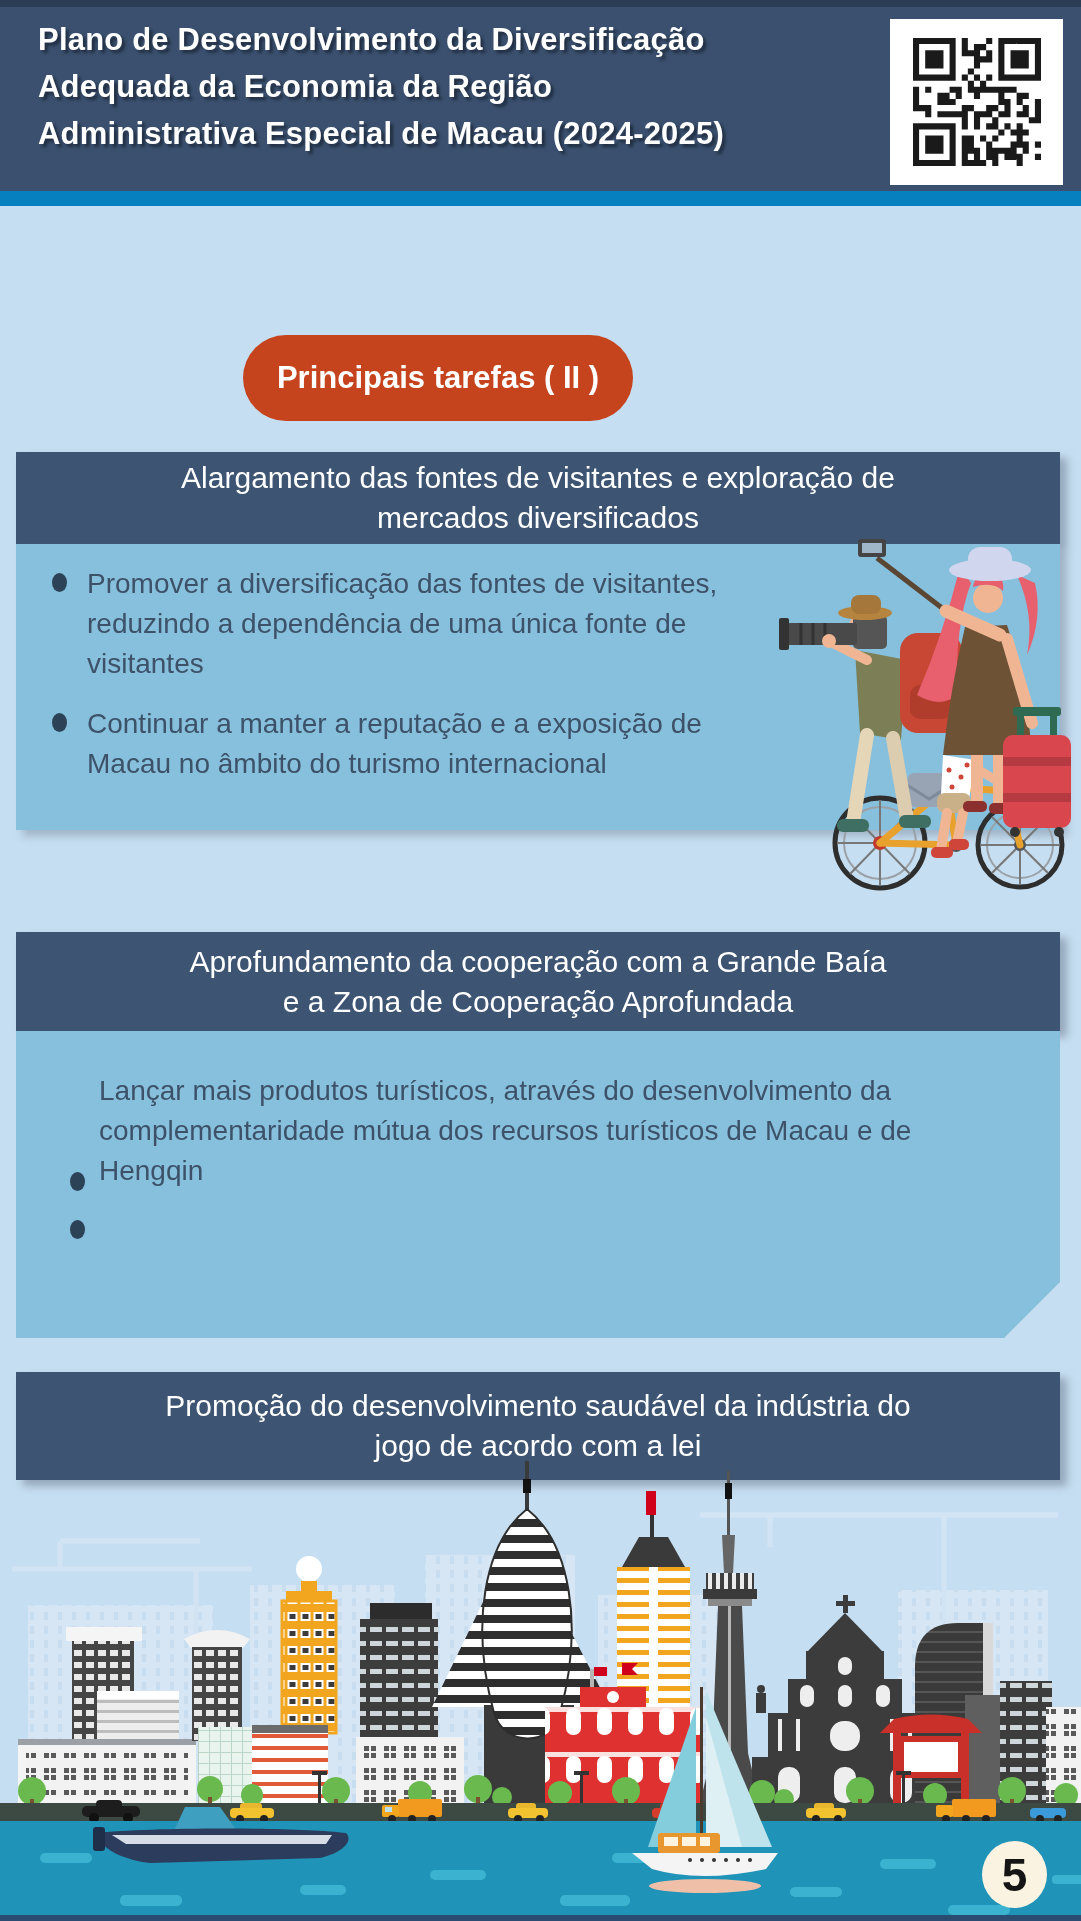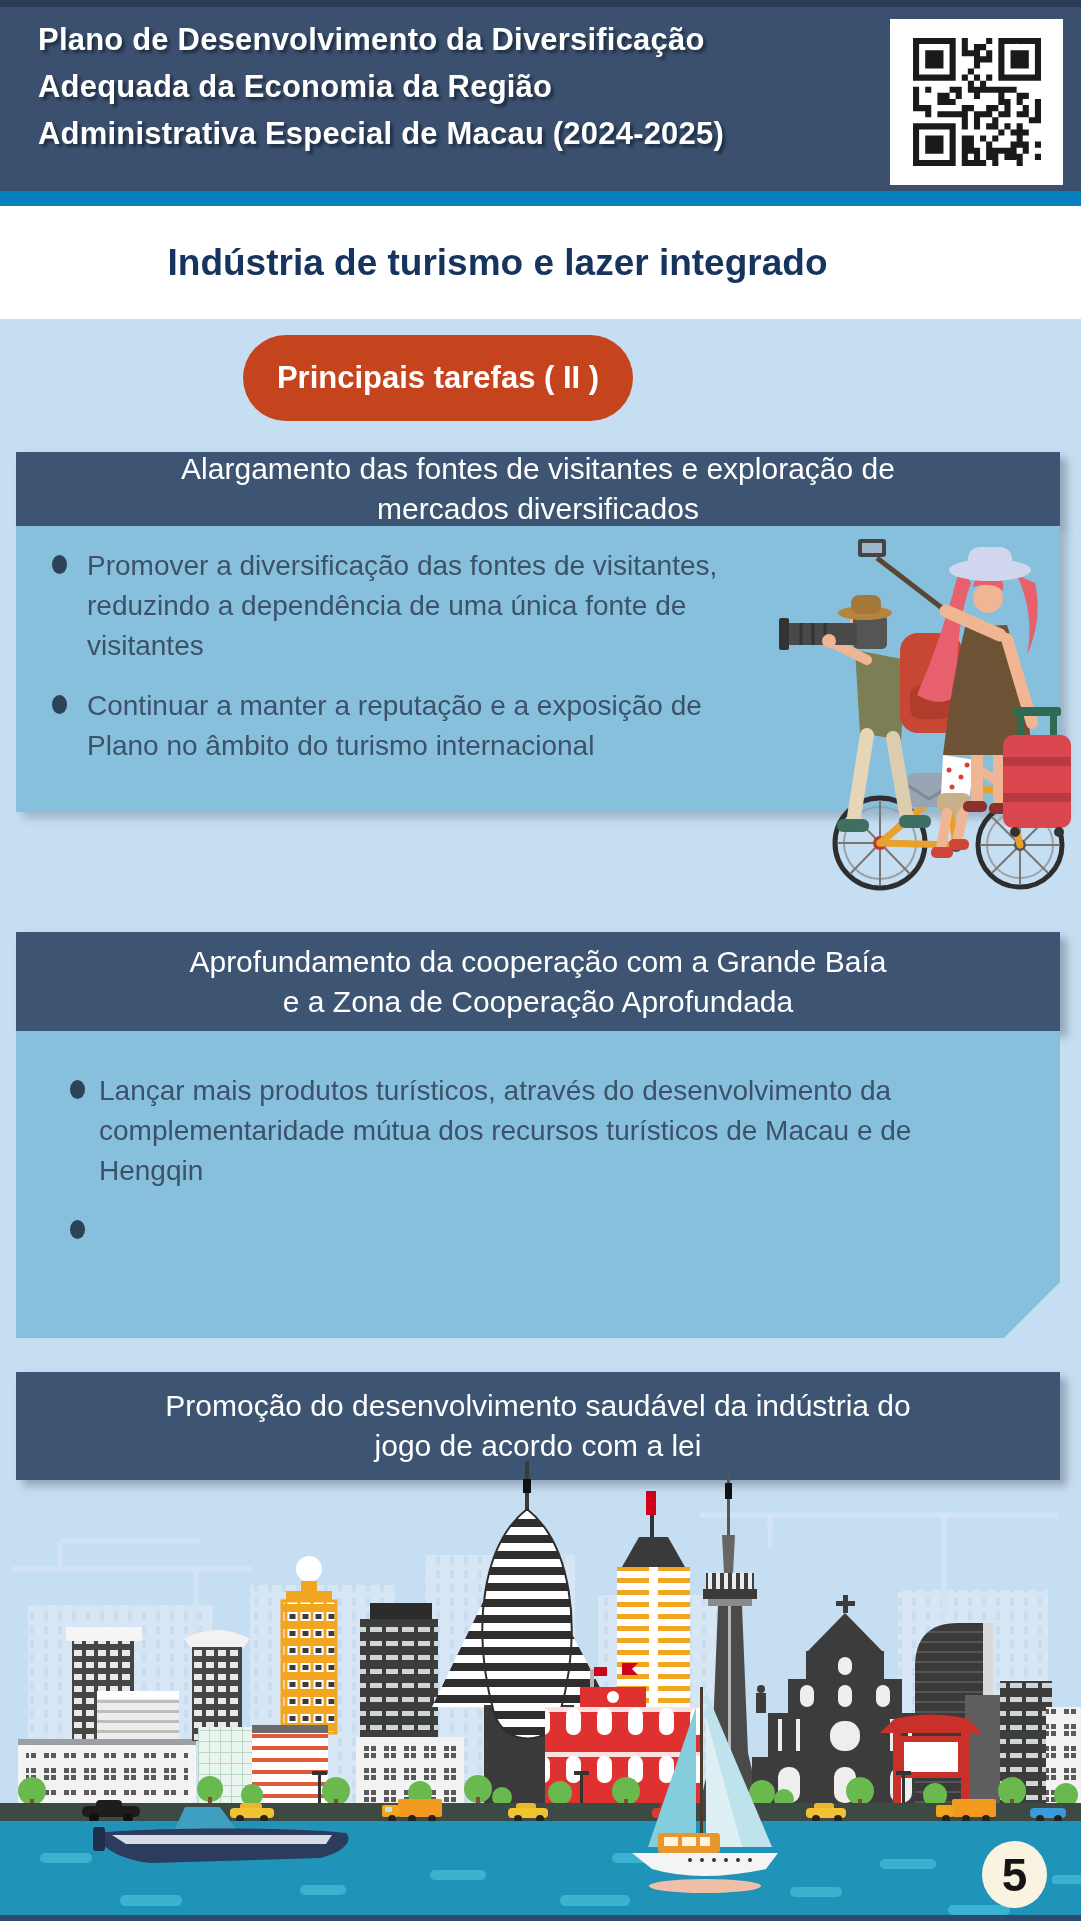--- a/index.html
+++ b/index.html
@@ -24,31 +24,31 @@
          border-radius:44px;display:flex;align-items:center;justify-content:center;
          color:#fff;font-size:31px;font-weight:bold;}
 
   
   .card{position:absolute;left:16px;width:1044px;}
   .card-header{background:#3d5573;color:#fff;text-align:center;font-size:30px;line-height:40px;
          white-space:pre-line;display:flex;align-items:center;justify-content:center;
          box-shadow:7px 6px 8px rgba(90,100,120,.45);}
   .card-body{background:#87c0dd;box-shadow:7px 6px 8px rgba(90,100,120,.35);box-sizing:border-box;}
   .card1{top:452px;}
-  .card1 .card-header{height:74px;}
+  .card1 .card-header{height:92px;}
   .card1 .card-body{height:286px;padding-top:20px;}
   .card2{top:932px;}
   .card2 .card-header{height:99px;}
   .card2 .card-body{height:307px;padding-top:40px;
          clip-path:polygon(0 0,100% 0,100% calc(100% - 56px),calc(100% - 56px) 100%,0 100%);}
   .bar3{top:1372px;}
   .bar3 .card-header{height:108px;}
 
   .bullet{display:flex;align-items:flex-start;margin:0 0 20px 36px;}
-  .card2 .bullet{margin-left:54px;}
+  .card2 .bullet{margin-left:54px;align-items:flex-end;}
   .bullet .dot{flex:none;width:15px;height:19px;border-radius:50%;background:#2c4257;
          margin:9px 20px 0 0;}
   .card2 .bullet .dot{margin-right:14px;}
   .bullet .text{font-size:28px;line-height:40px;color:#3d5269;white-space:pre-line;}
 
   
   .tourists{position:absolute;left:655px;top:455px;width:426px;height:440px;}
   .skyline{position:absolute;left:0;top:1455px;width:1081px;height:466px;}
 
   
@@ -65,40 +65,37 @@
     <div class="header-title">Plano de Desenvolvimento da Diversificação
 Adequada da Economia da Região
 Administrativa Especial de Macau (2024-2025)</div>
     <div class="qr-box">
       <svg id="qr-svg" width="128" height="128" viewBox="0 0 126 126">
           <path d="M0 0h6v6h-6zM6 0h6v6h-6zM12 0h6v6h-6zM18 0h6v6h-6zM24 0h6v6h-6zM30 0h6v6h-6zM36 0h6v6h-6zM48 0h6v6h-6zM72 0h6v6h-6zM84 0h6v6h-6zM90 0h6v6h-6zM96 0h6v6h-6zM102 0h6v6h-6zM108 0h6v6h-6zM114 0h6v6h-6zM120 0h6v6h-6zM0 6h6v6h-6zM36 6h6v6h-6zM48 6h6v6h-6zM60 6h6v6h-6zM66 6h6v6h-6zM84 6h6v6h-6zM120 6h6v6h-6zM0 12h6v6h-6zM12 12h6v6h-6zM18 12h6v6h-6zM24 12h6v6h-6zM36 12h6v6h-6zM48 12h6v6h-6zM54 12h6v6h-6zM60 12h6v6h-6zM72 12h6v6h-6zM84 12h6v6h-6zM96 12h6v6h-6zM102 12h6v6h-6zM108 12h6v6h-6zM120 12h6v6h-6zM0 18h6v6h-6zM12 18h6v6h-6zM18 18h6v6h-6zM24 18h6v6h-6zM36 18h6v6h-6zM60 18h6v6h-6zM66 18h6v6h-6zM72 18h6v6h-6zM84 18h6v6h-6zM96 18h6v6h-6zM102 18h6v6h-6zM108 18h6v6h-6zM120 18h6v6h-6zM0 24h6v6h-6zM12 24h6v6h-6zM18 24h6v6h-6zM24 24h6v6h-6zM36 24h6v6h-6zM60 24h6v6h-6zM84 24h6v6h-6zM96 24h6v6h-6zM102 24h6v6h-6zM108 24h6v6h-6zM120 24h6v6h-6zM0 30h6v6h-6zM36 30h6v6h-6zM54 30h6v6h-6zM84 30h6v6h-6zM120 30h6v6h-6zM0 36h6v6h-6zM6 36h6v6h-6zM12 36h6v6h-6zM18 36h6v6h-6zM24 36h6v6h-6zM30 36h6v6h-6zM36 36h6v6h-6zM48 36h6v6h-6zM60 36h6v6h-6zM72 36h6v6h-6zM84 36h6v6h-6zM90 36h6v6h-6zM96 36h6v6h-6zM102 36h6v6h-6zM108 36h6v6h-6zM114 36h6v6h-6zM120 36h6v6h-6zM54 42h6v6h-6zM66 42h6v6h-6zM0 48h6v6h-6zM12 48h6v6h-6zM36 48h6v6h-6zM42 48h6v6h-6zM54 48h6v6h-6zM60 48h6v6h-6zM66 48h6v6h-6zM72 48h6v6h-6zM78 48h6v6h-6zM84 48h6v6h-6zM90 48h6v6h-6zM96 48h6v6h-6zM0 54h6v6h-6zM24 54h6v6h-6zM30 54h6v6h-6zM42 54h6v6h-6zM60 54h6v6h-6zM84 54h6v6h-6zM102 54h6v6h-6zM108 54h6v6h-6zM0 60h6v6h-6zM24 60h6v6h-6zM30 60h6v6h-6zM36 60h6v6h-6zM84 60h6v6h-6zM90 60h6v6h-6zM102 60h6v6h-6zM120 60h6v6h-6zM0 66h6v6h-6zM6 66h6v6h-6zM12 66h6v6h-6zM48 66h6v6h-6zM54 66h6v6h-6zM72 66h6v6h-6zM78 66h6v6h-6zM90 66h6v6h-6zM108 66h6v6h-6zM120 66h6v6h-6zM12 72h6v6h-6zM24 72h6v6h-6zM30 72h6v6h-6zM36 72h6v6h-6zM42 72h6v6h-6zM48 72h6v6h-6zM60 72h6v6h-6zM66 72h6v6h-6zM72 72h6v6h-6zM84 72h6v6h-6zM90 72h6v6h-6zM102 72h6v6h-6zM108 72h6v6h-6zM120 72h6v6h-6zM48 78h6v6h-6zM60 78h6v6h-6zM78 78h6v6h-6zM114 78h6v6h-6zM120 78h6v6h-6zM0 84h6v6h-6zM6 84h6v6h-6zM12 84h6v6h-6zM18 84h6v6h-6zM24 84h6v6h-6zM30 84h6v6h-6zM36 84h6v6h-6zM48 84h6v6h-6zM60 84h6v6h-6zM72 84h6v6h-6zM78 84h6v6h-6zM90 84h6v6h-6zM102 84h6v6h-6zM0 90h6v6h-6zM36 90h6v6h-6zM84 90h6v6h-6zM96 90h6v6h-6zM102 90h6v6h-6zM108 90h6v6h-6zM0 96h6v6h-6zM12 96h6v6h-6zM18 96h6v6h-6zM24 96h6v6h-6zM36 96h6v6h-6zM48 96h6v6h-6zM54 96h6v6h-6zM66 96h6v6h-6zM78 96h6v6h-6zM102 96h6v6h-6zM0 102h6v6h-6zM12 102h6v6h-6zM18 102h6v6h-6zM24 102h6v6h-6zM36 102h6v6h-6zM48 102h6v6h-6zM54 102h6v6h-6zM72 102h6v6h-6zM96 102h6v6h-6zM102 102h6v6h-6zM108 102h6v6h-6zM120 102h6v6h-6zM0 108h6v6h-6zM12 108h6v6h-6zM18 108h6v6h-6zM24 108h6v6h-6zM36 108h6v6h-6zM48 108h6v6h-6zM54 108h6v6h-6zM60 108h6v6h-6zM72 108h6v6h-6zM78 108h6v6h-6zM84 108h6v6h-6zM90 108h6v6h-6zM96 108h6v6h-6zM108 108h6v6h-6zM0 114h6v6h-6zM36 114h6v6h-6zM48 114h6v6h-6zM60 114h6v6h-6zM72 114h6v6h-6zM78 114h6v6h-6zM90 114h6v6h-6zM96 114h6v6h-6zM102 114h6v6h-6zM120 114h6v6h-6zM0 120h6v6h-6zM6 120h6v6h-6zM12 120h6v6h-6zM18 120h6v6h-6zM24 120h6v6h-6zM30 120h6v6h-6zM36 120h6v6h-6zM48 120h6v6h-6zM54 120h6v6h-6zM60 120h6v6h-6zM66 120h6v6h-6zM78 120h6v6h-6zM102 120h6v6h-6z" fill="#1a1a1a"></path>
         </svg>
     </div>
   </div>
   <div class="accent-strip"></div>
-  <div class="white-band">
-    <div class="section-title">Indústria de turismo e lazer integrado</div>
-  </div>
 
   <div class="badge">Principais tarefas ( II )</div>
 
   <div class="card card1">
     <div class="card-header">Alargamento das fontes de visitantes e exploração de
 mercados diversificados</div>
     <div class="card-body">
       <div class="bullet">
         <span class="dot"></span>
         <span class="text">Promover a diversificação das fontes de visitantes,
 reduzindo a dependência de uma única fonte de
 visitantes</span>
       </div>
       <div class="bullet">
         <span class="dot"></span>
         <span class="text">Continuar a manter a reputação e a exposição de
-Plano no âmbito do turismo internacional</span>
+Macau no âmbito do turismo internacional</span>
       </div>
     </div>
   </div>
 
   <svg class="tourists" viewBox="0 0 426 440">
 
     <g>
       <circle cx="225" cy="388" r="45" fill="none" stroke="#2e2e2e" stroke-width="5"></circle>
       <circle cx="225" cy="388" r="36" fill="none" stroke="#9aa0a6" stroke-width="2"></circle>
       <g stroke="#777" stroke-width="2">

